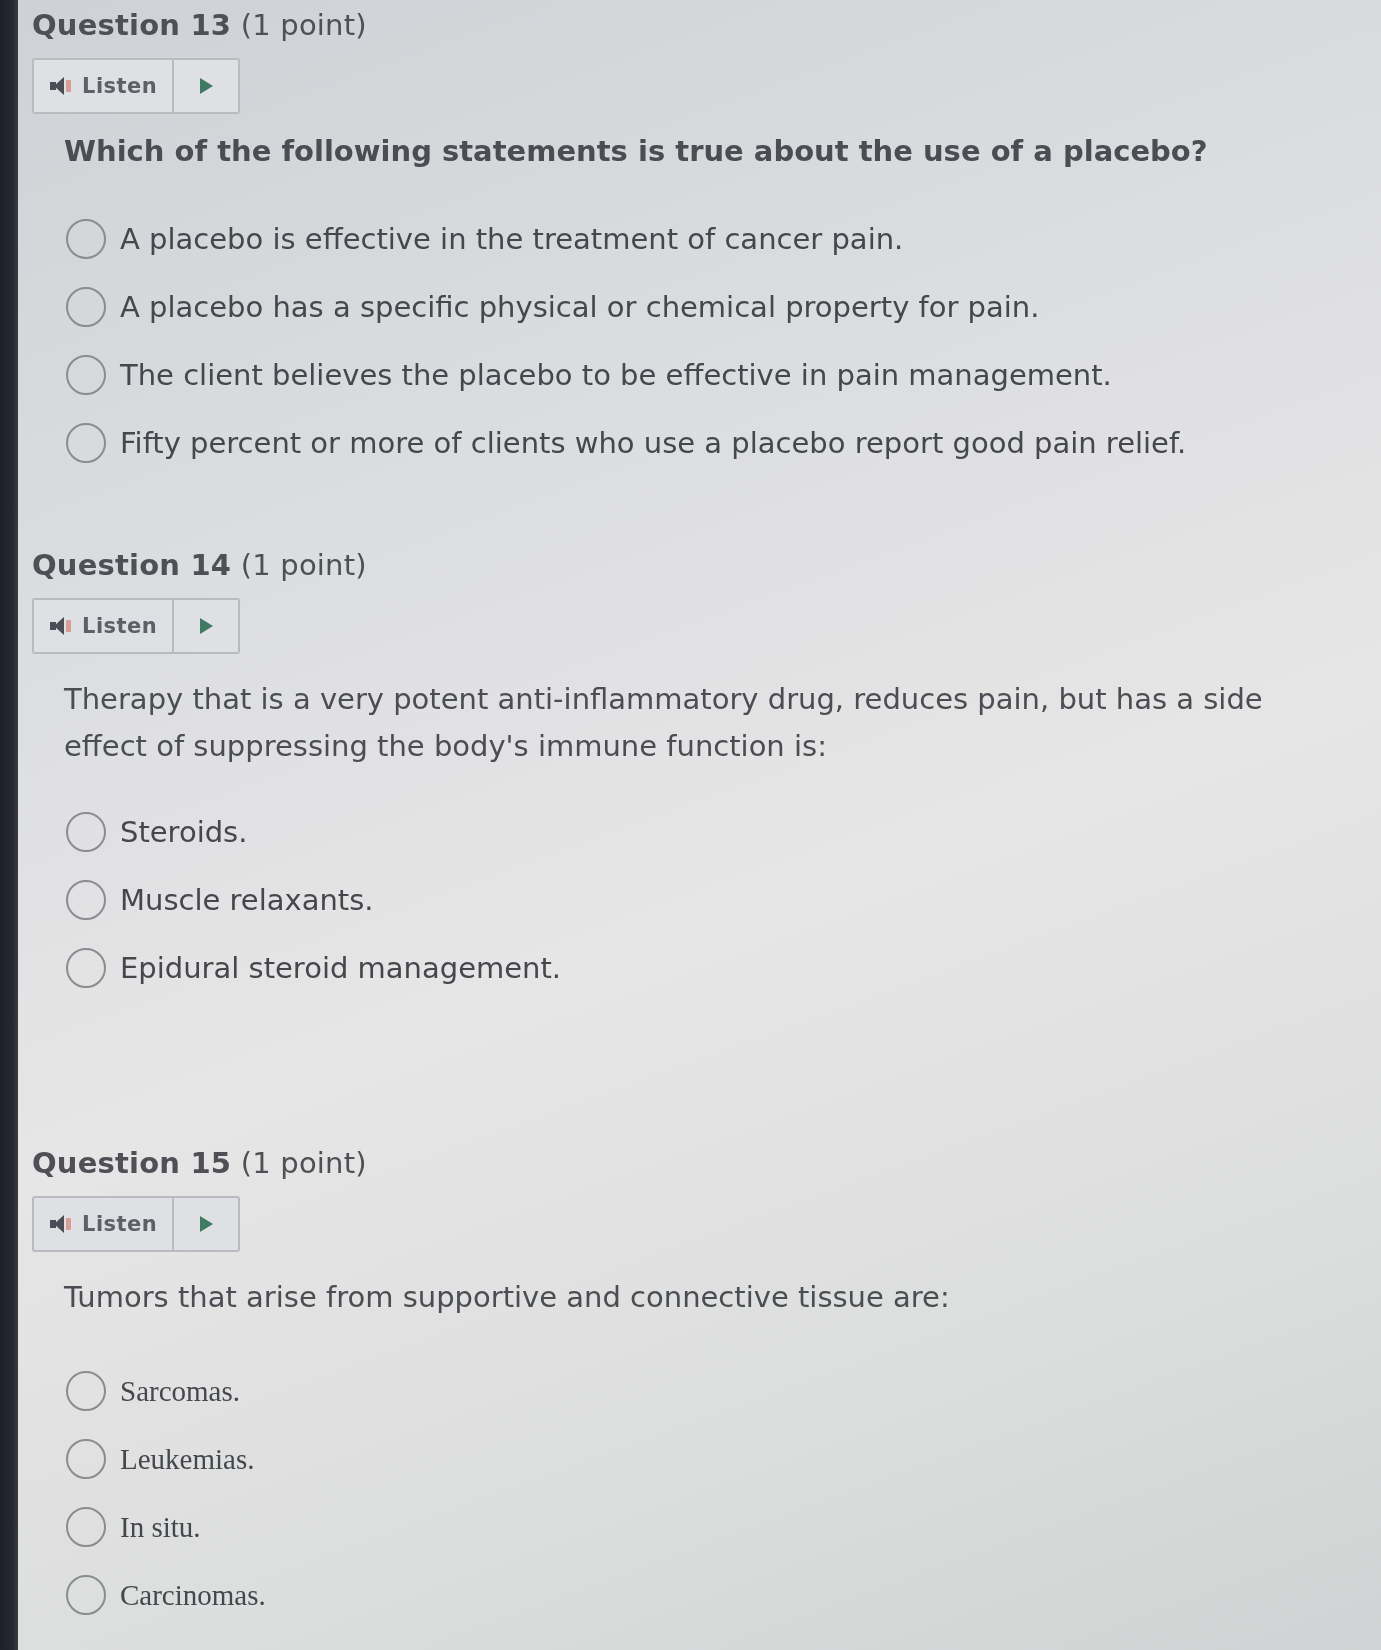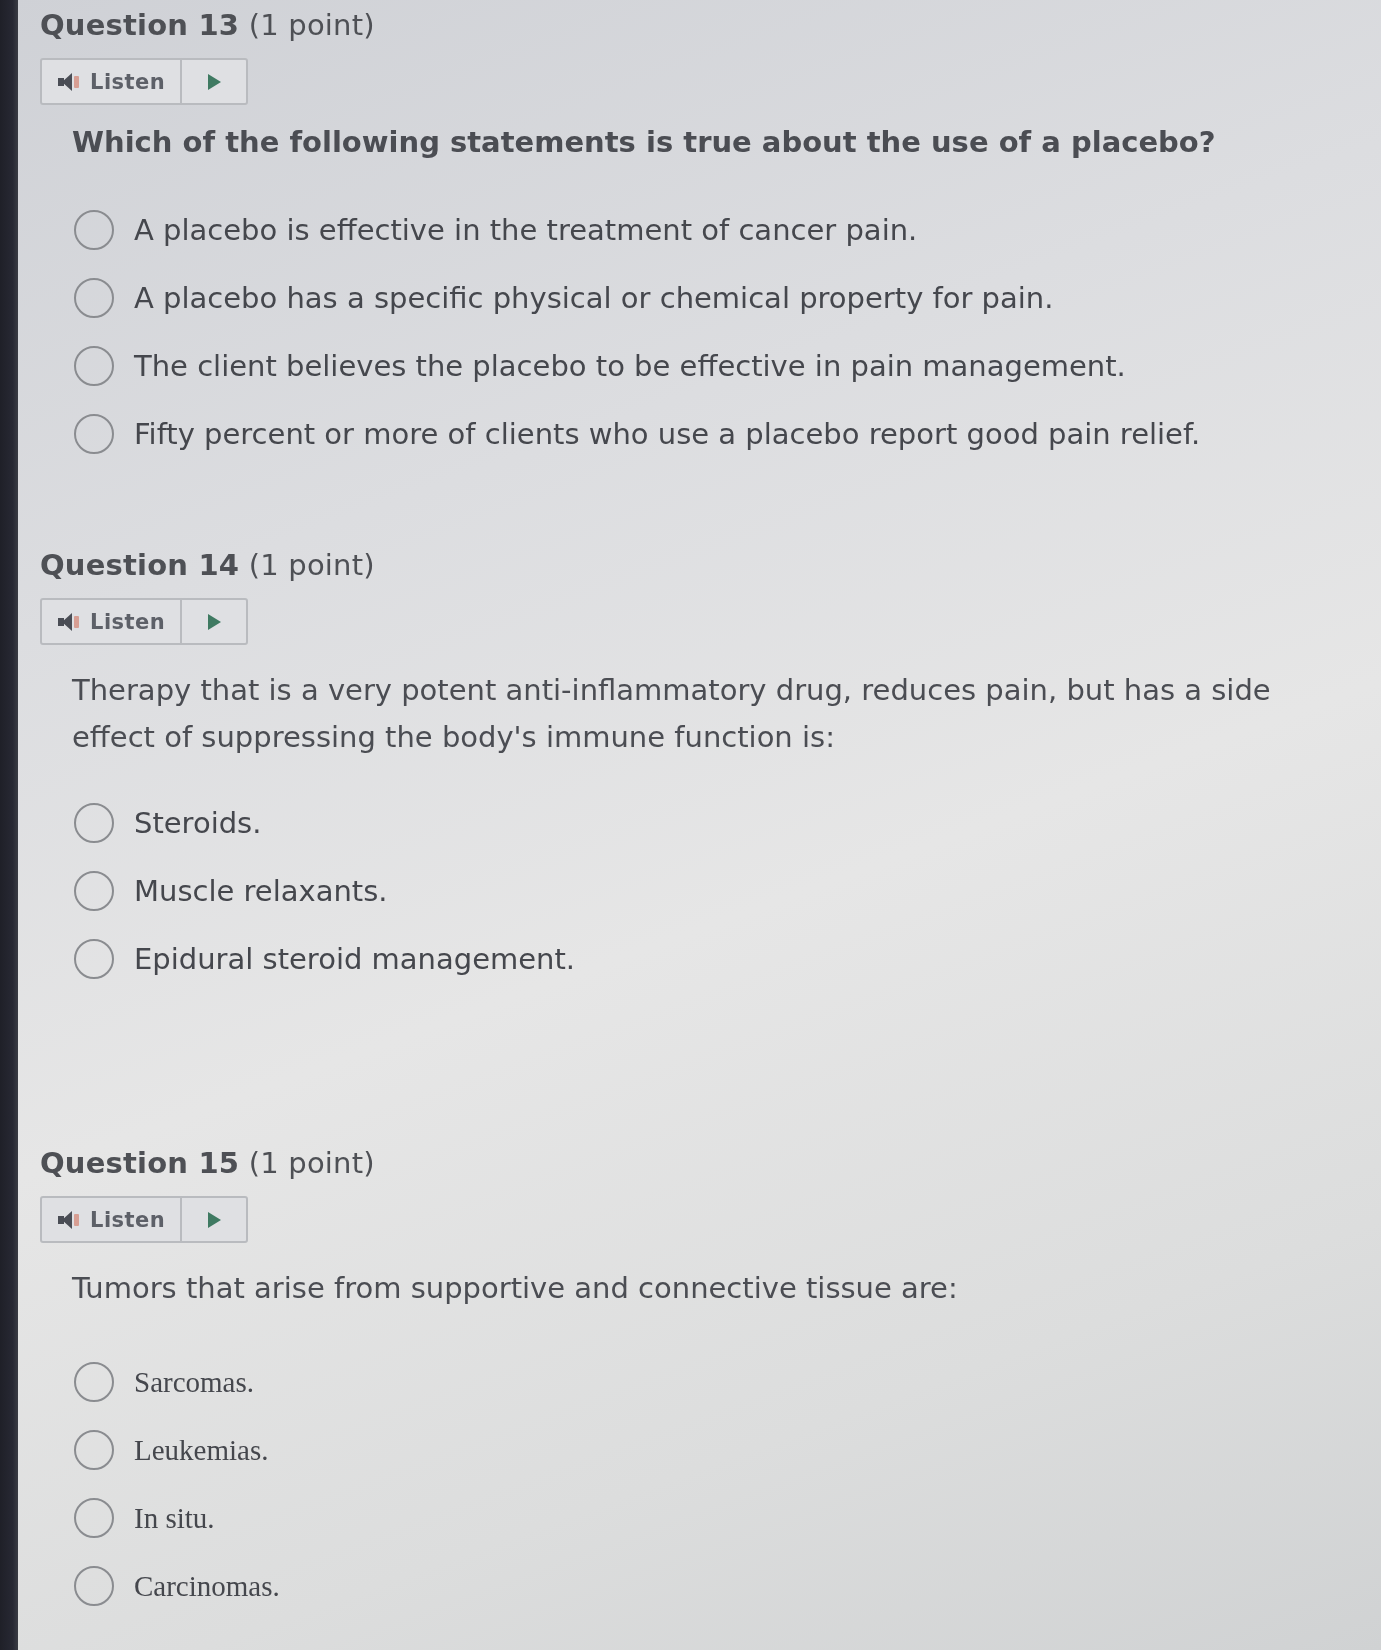--- a/index.html
+++ b/index.html
@@ -11,33 +11,33 @@
       position: relative;
     }
     .left-bezel {
       position: absolute; left: 0; top: 0; width: 18px; height: 1650px;
       background: linear-gradient(90deg, #1f2028 0%, #272833 70%, #3a3c44 100%);
     }
     .page {
       position: absolute; left: 32px; top: 0; right: 0; bottom: 0;
     }
     .question {
-      position: absolute; left: 8px; right: 40px;
+      position: absolute; left: 0; right: 40px;
     }
     .q-title {
       font-size: 29px;
       color: #4e5055;
       font-weight: normal;
       letter-spacing: 0.2px;
       white-space: nowrap;
     }
     .q-title .q-num { font-weight: bold; }
     .listen-widget {
       display: flex; align-items: stretch;
-      height: 47px;
+      height: 56px;
       border: 2px solid #b9bbbf;
       border-radius: 3px;
       background: #dfe0e3;
       margin-top: 16px;
       width: 208px;
     }
     .listen-btn {
       display: flex; align-items: center; gap: 8px;
       padding: 0 14px;
       border-right: 2px solid #b9bbbf;
@@ -72,21 +72,21 @@
     .q-text {
       font-size: 29px;
       color: #4b4d53;
       line-height: 47px;
       margin-top: 22px;
       padding-left: 32px;
       max-width: 1300px;
     }
     .options { margin-top: 40px; padding-left: 34px; }
     .option {
-      display: flex; align-items: center; gap: 20px;
+      display: flex; align-items: center; gap: 14px;
       height: 68px;
       cursor: pointer;
     }
     .radio {
       width: 40px; height: 40px; border-radius: 50%;
       border: 2px solid #8a8c90;
       background: transparent;
       flex: 0 0 auto;
     }
     .opt-label {

